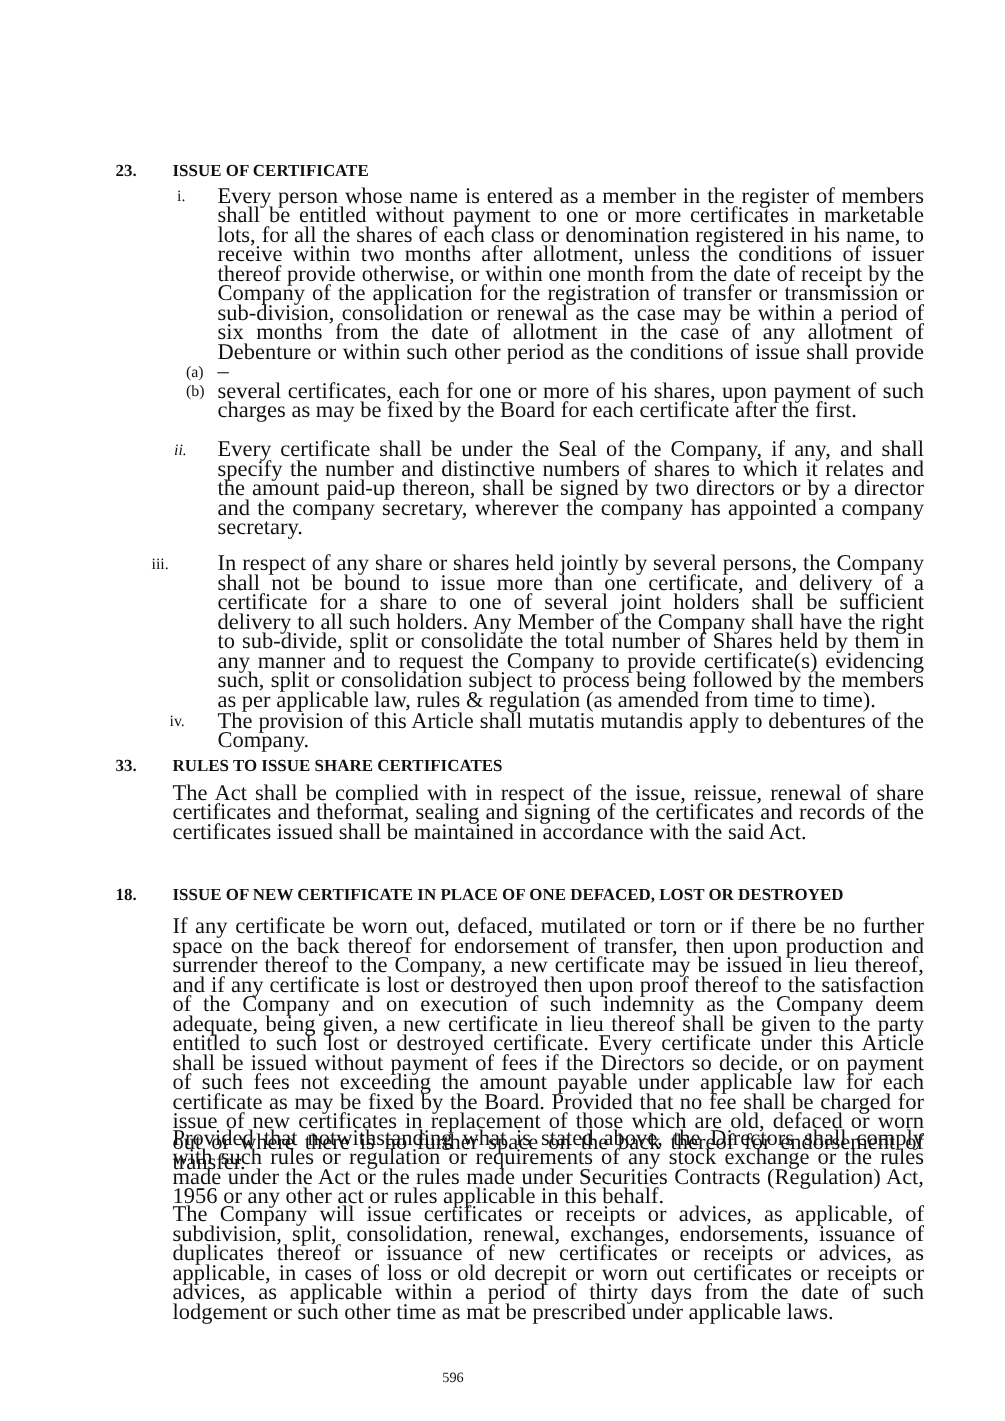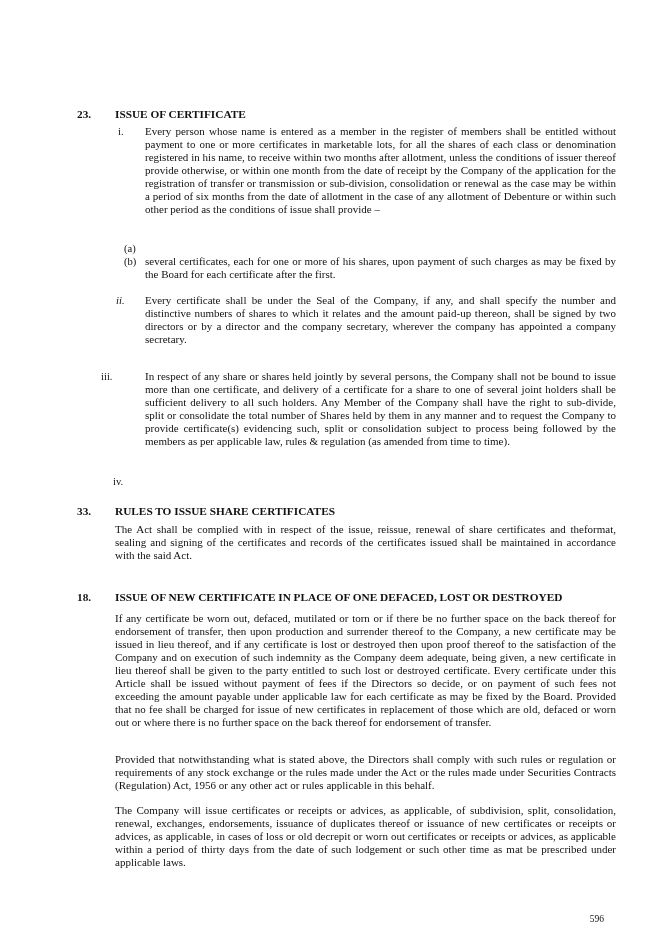--- a/index.html
+++ b/index.html
@@ -36,36 +36,36 @@
       left: 0;
       top: 0;
     }
     .sec-title {
       position: absolute;
       left: 38px;
       top: 0;
     }
     .para {
       position: absolute;
-      font-size: 11px;
+      font-size: 15px;
       line-height: 13.05px;
       text-align: justify;
     }
     .para.last-line-left { text-align-last: left; }
     .num {
       position: absolute;
       font-size: 10.6px;
       line-height: 13.05px;
     }
     .footer {
       position: absolute;
       left: 0;
       width: 604px;
       top: 893px;
-      text-align: right;
+      text-align: center;
       font-size: 9.5px;
       line-height: 12px;
     }
   </style>
 </head>
 <body>
 
 <div class="page">
 
   <div class="sec-head" style="top:87px;">
@@ -81,20 +81,21 @@
   <span class="num" style="left:124px; top:235px;">(b)</span>
   <div class="para last-line-left" style="left:145px; top:235px; width:471px;">several certificates, each for one or more of his shares, upon payment of such charges as may be fixed by the Board for each certificate after the first.</div>
 
   <span class="num" style="left:116px; top:274px;font-style:italic;">ii.</span>
   <div class="para last-line-left" style="left:145px; top:274px; width:471px;">Every certificate shall be under the Seal of the Company, if any, and shall specify the number and distinctive numbers of shares to which it relates and the amount paid-up thereon, shall be signed by two directors or by a director and the company secretary, wherever the company has appointed a company secretary.</div>
 
   <span class="num" style="left:101px; top:350px;">iii.</span>
   <div class="para last-line-left" style="left:145px; top:350px; width:471px;">In respect of any share or shares held jointly by several persons, the Company shall not be bound to issue more than one certificate, and delivery of a certificate for a share to one of several joint holders shall be sufficient delivery to all such holders. Any Member of the Company shall have the right to sub-divide, split or consolidate the total number of Shares held by them in any manner and to request the Company to provide certificate(s) evidencing such, split or consolidation subject to process being followed by the members as per applicable law, rules &amp; regulation (as amended from time to time).</div>
 
   <span class="num" style="left:113px; top:455px;">iv.</span>
+  <div class="para last-line-left" style="left:145px; top:455px; width:471px;">The provision of this Article shall mutatis mutandis apply to debentures of the Company.</div>
 
   <div class="sec-head" style="top:484px;">
     <span class="sec-num">33.</span>
     <span class="sec-title">RULES TO ISSUE SHARE CERTIFICATES</span>
   </div>
 
   <div class="para last-line-left" style="left:115px; top:503px; width:501px;">The Act shall be complied with in respect of the issue, reissue, renewal of share certificates and theformat, sealing and signing of the certificates and records of the certificates issued shall be maintained in accordance with the said Act.</div>
 
   <div class="sec-head" style="top:570px;">
     <span class="sec-num">18.</span>

